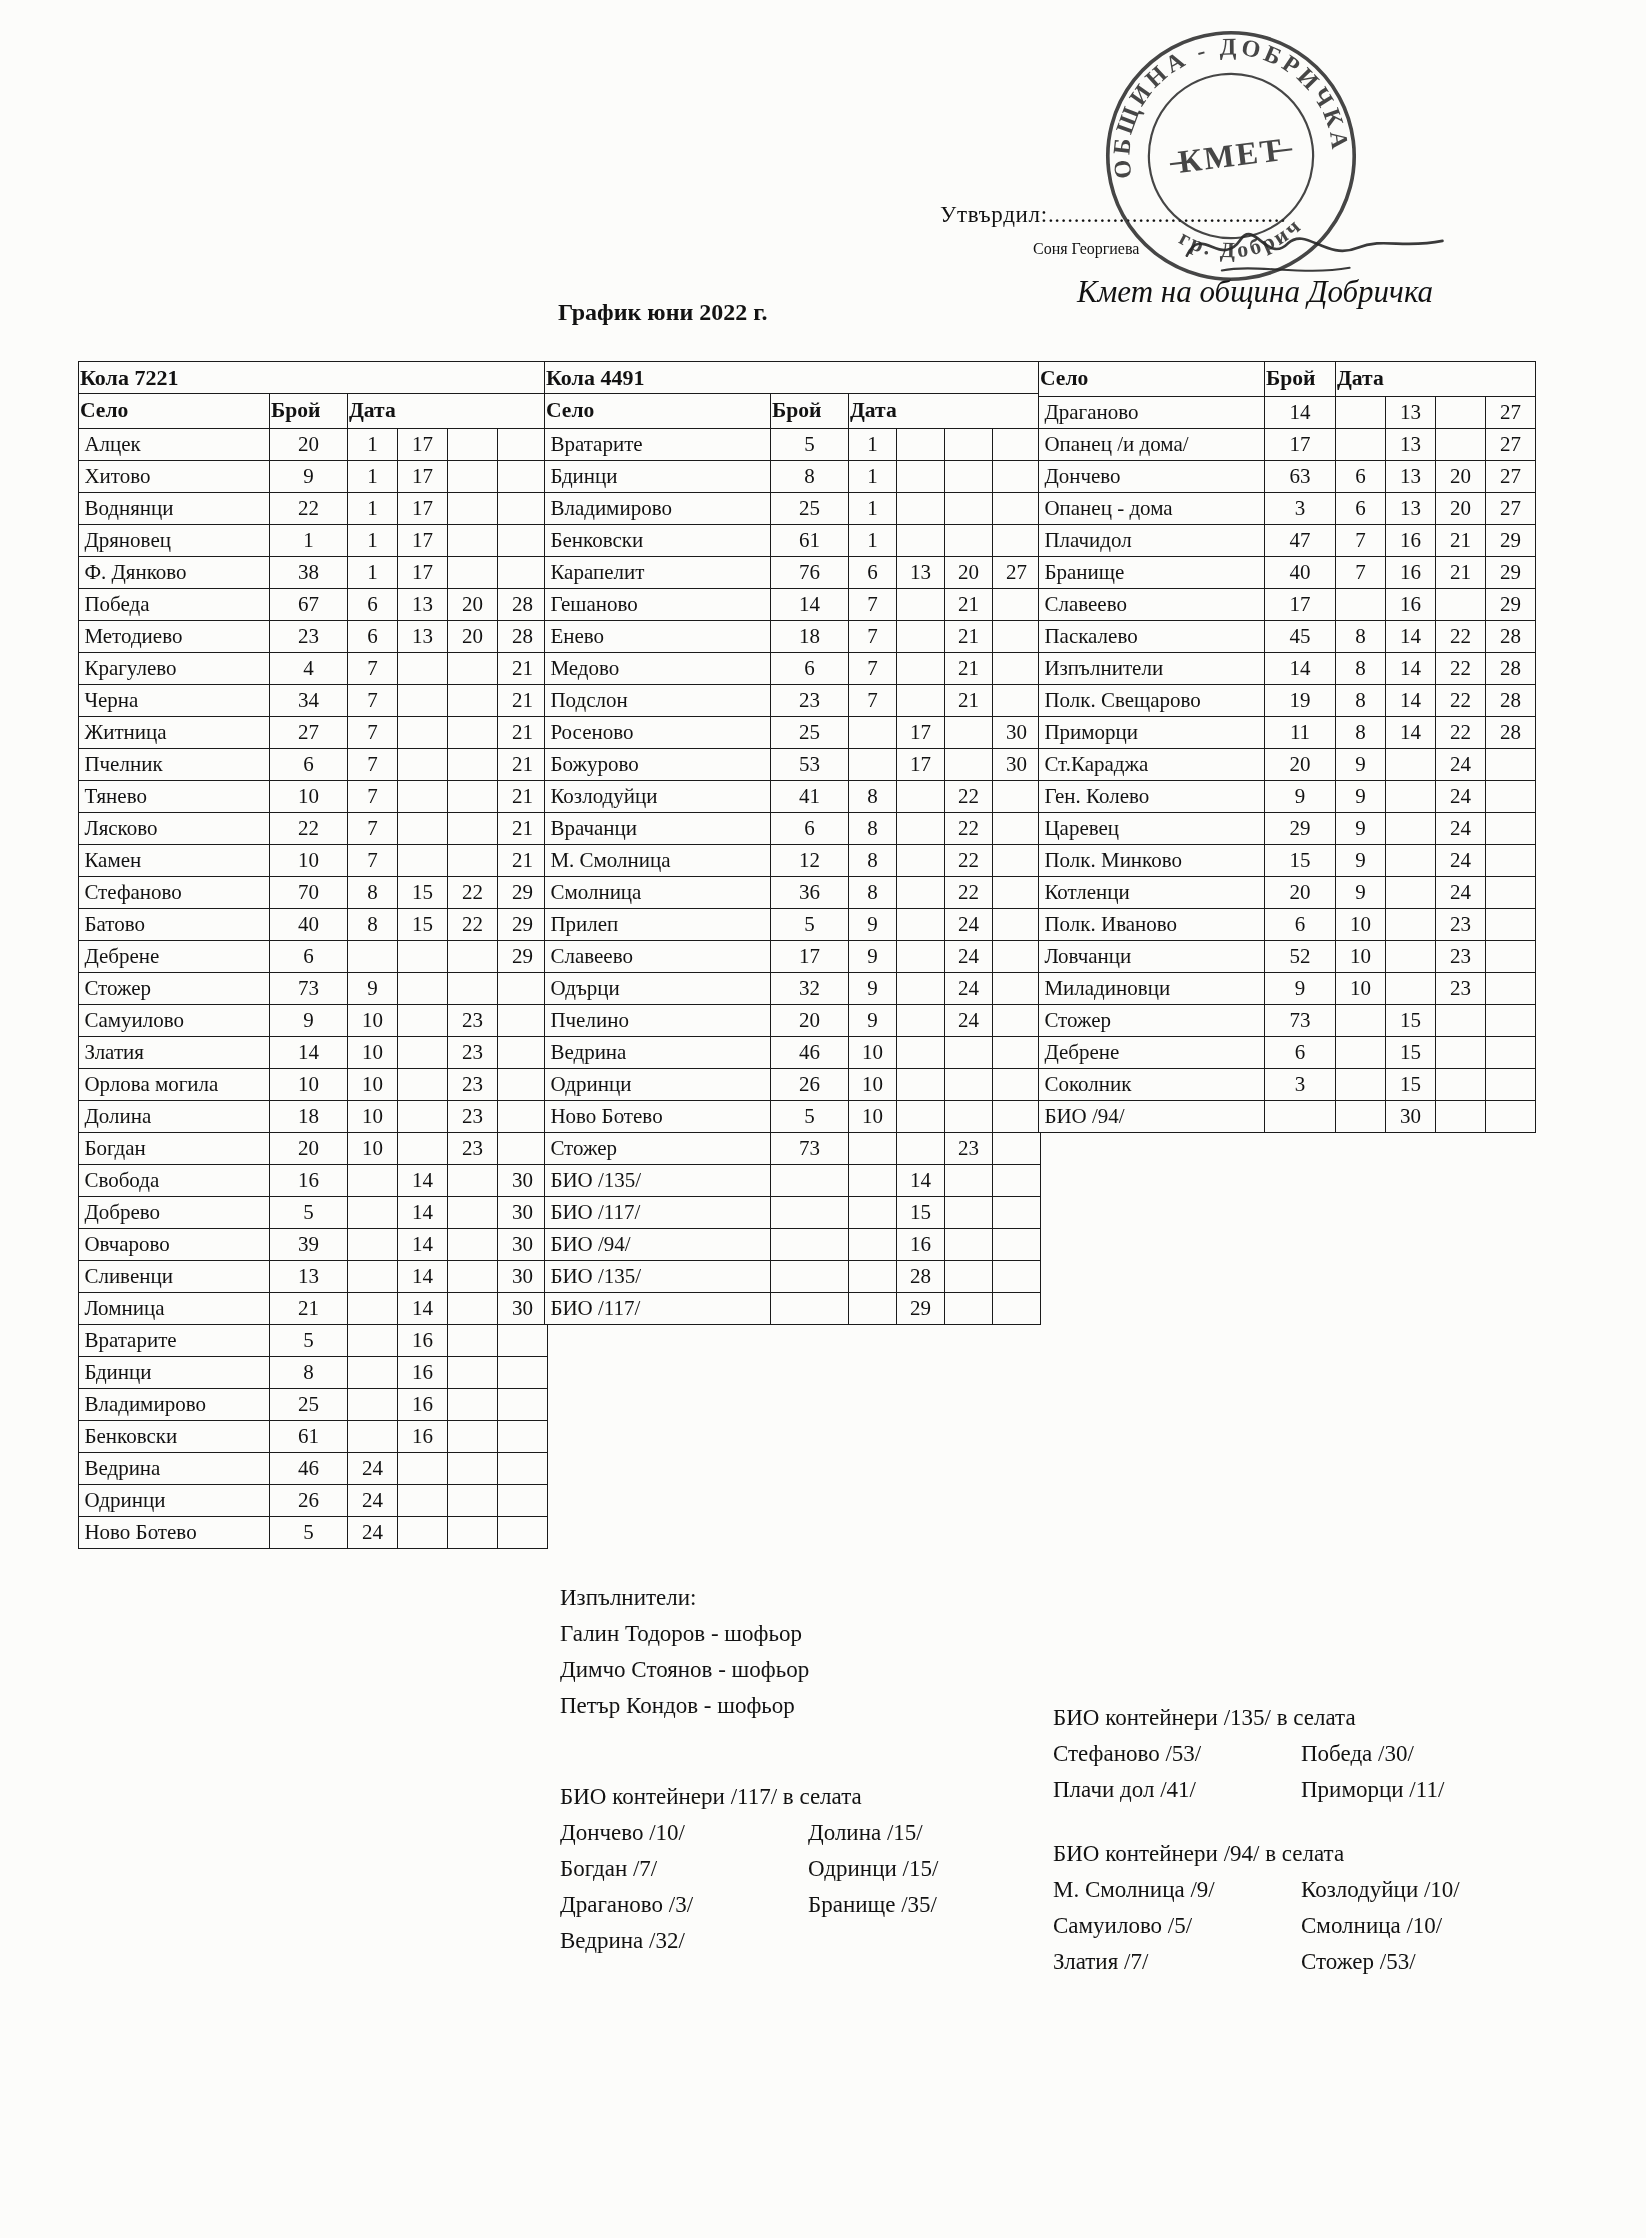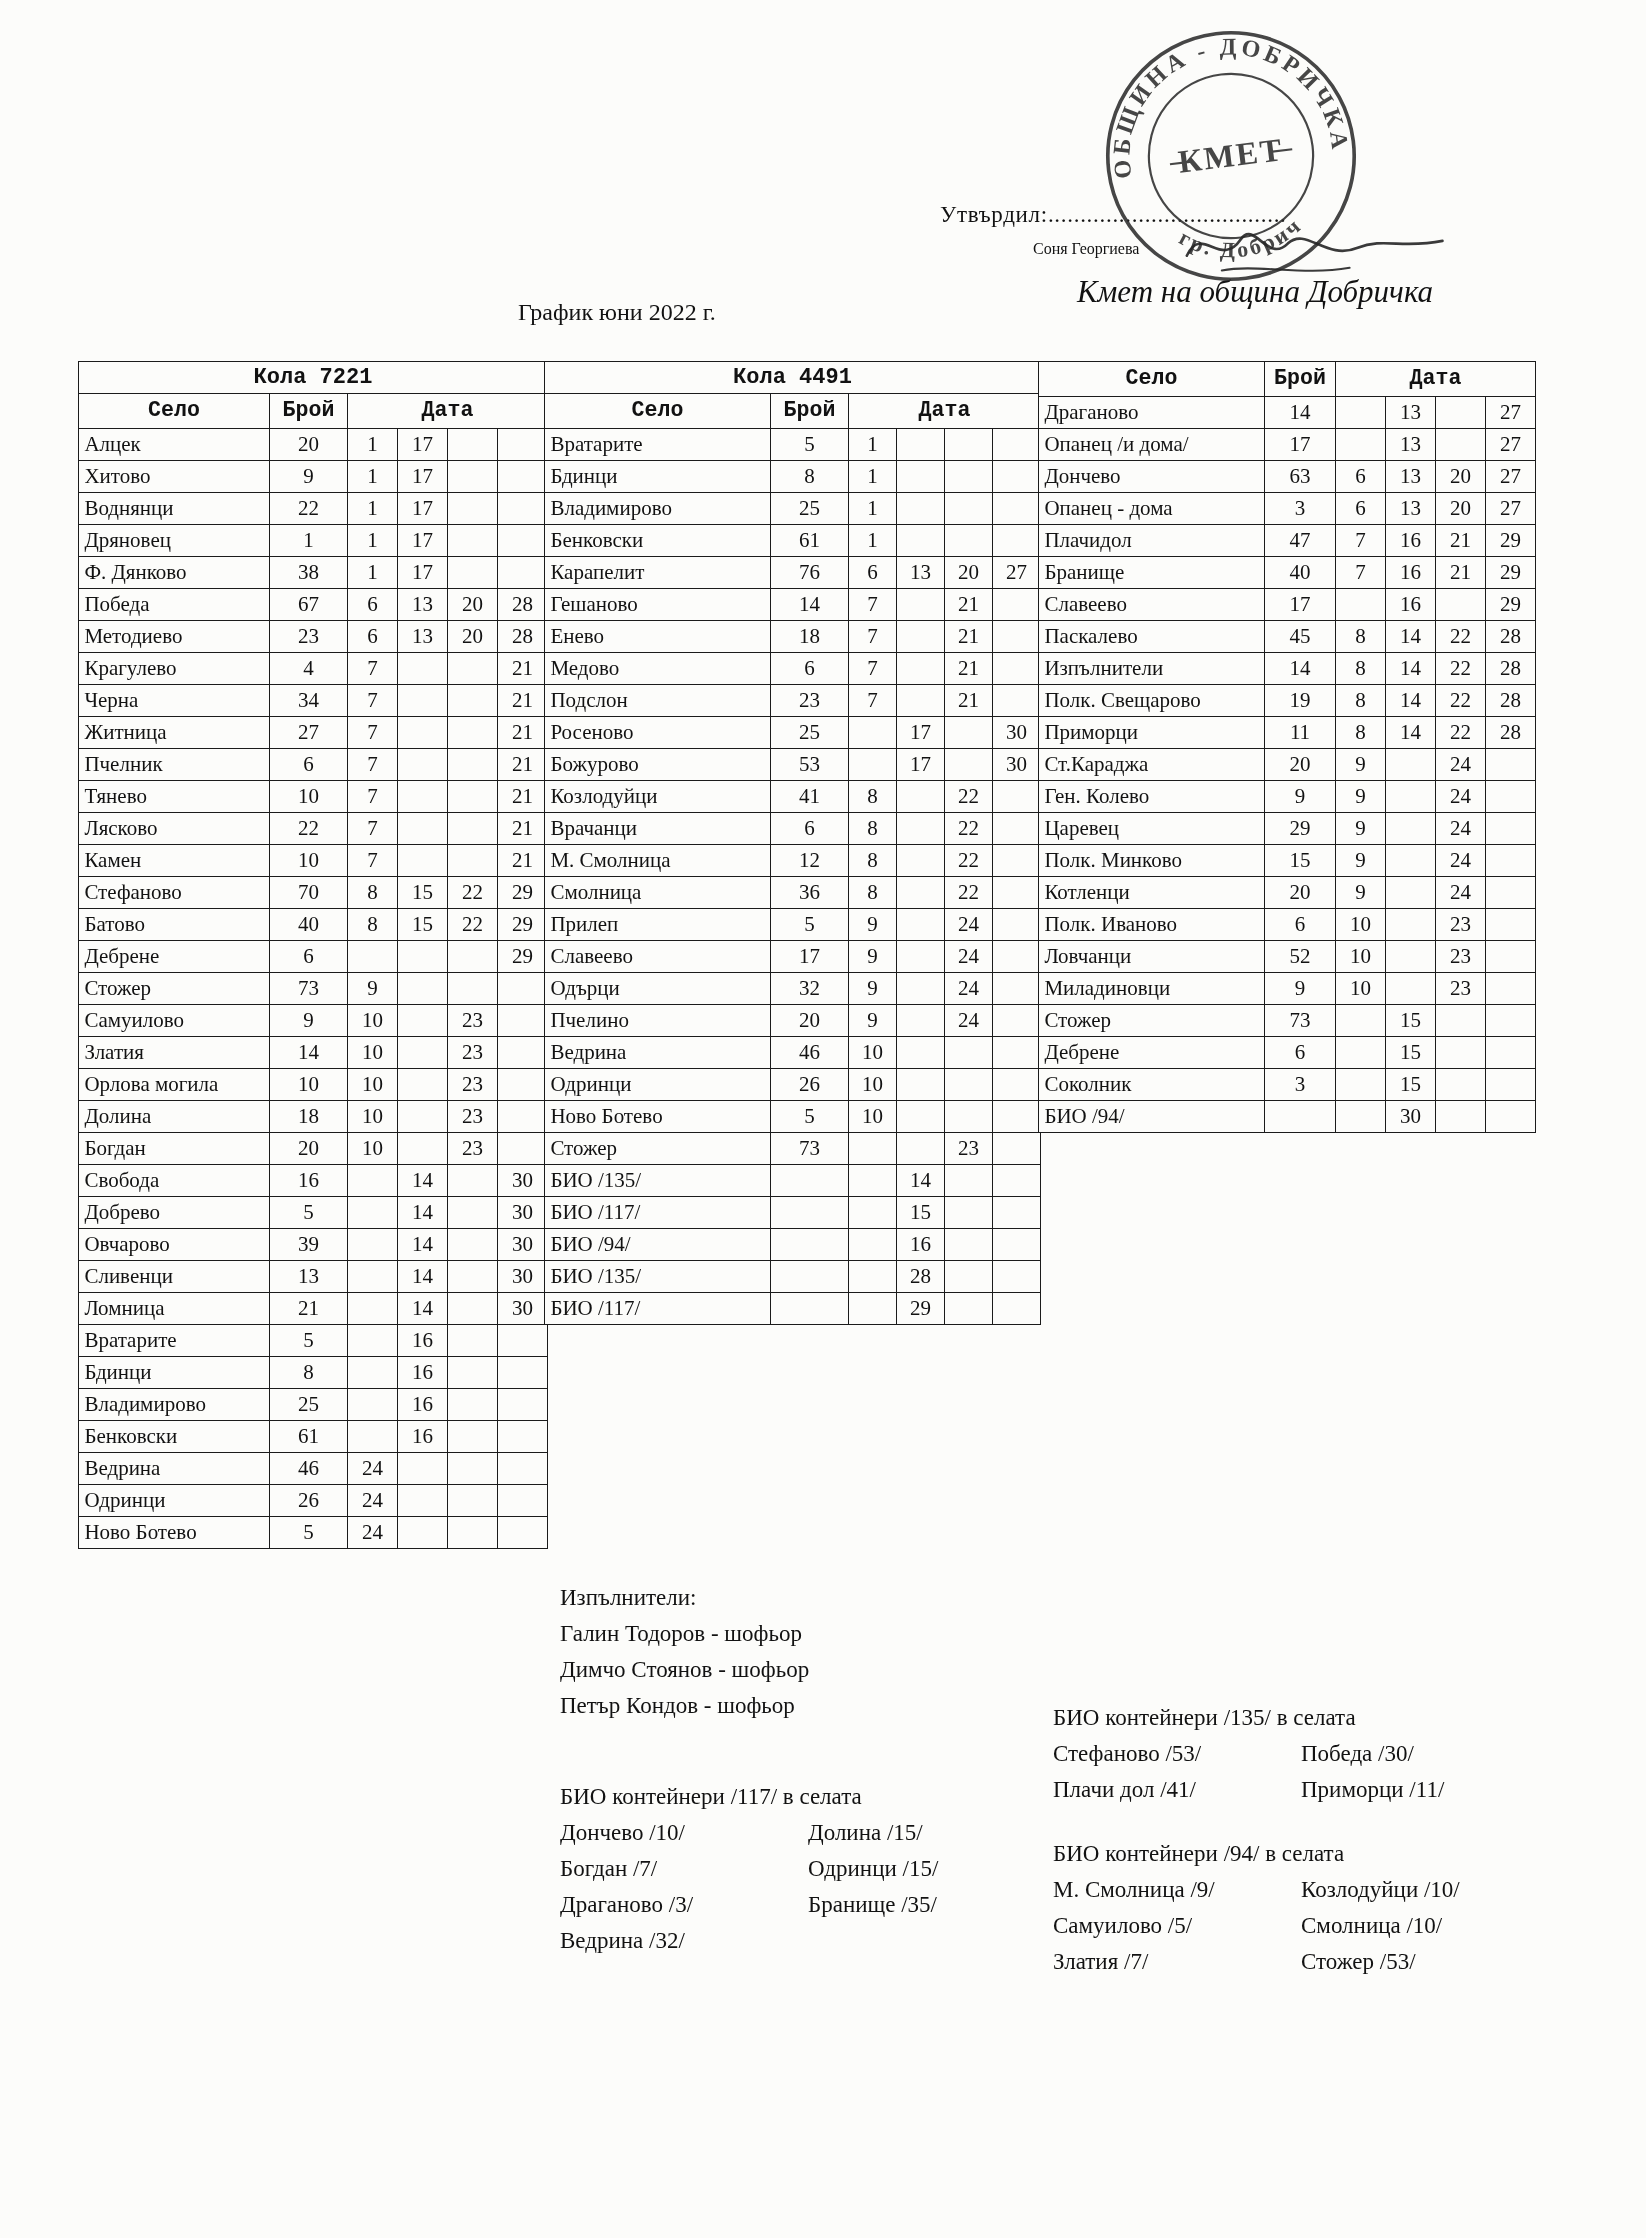--- a/index.html
+++ b/index.html
@@ -4,34 +4,34 @@
 <style>
   *{box-sizing:border-box;}
   body{margin:0;background:#d9d9d9;}
   .page{position:relative;width:1646px;height:2239px;background:#fcfcfa;
         font-family:"Liberation Serif","DejaVu Serif",serif;color:#121212;overflow:hidden;}
 
   
   .approve-line{position:absolute;left:940px;top:202px;font-size:23px;letter-spacing:0.7px;}
   .approver{position:absolute;left:1033px;top:240px;font-size:16px;}
   .approver-title{position:absolute;left:1077px;top:274px;font-size:31px;font-style:italic;}
-  .doc-title{position:absolute;left:518px;top:299px;font-size:24px;font-weight:normal;}
+  .doc-title{position:absolute;left:558px;top:299px;font-size:24px;font-weight:bold;}
 
   .stamp{position:absolute;left:1099px;top:24px;transform:rotate(-7deg);opacity:.88;}
   .stamp text{font-family:"Liberation Serif","DejaVu Serif",serif;font-weight:bold;}
   .signature{position:absolute;left:1181px;top:214px;opacity:.9;}
 
   
   table.sched{position:absolute;border-collapse:collapse;table-layout:fixed;
               font-size:21px;line-height:1;background:#fcfcfa;}
   .t1{left:78px;top:361px;width:468px;}
   .t2{left:544px;top:361px;width:495px;}
   .t3{left:1038px;top:361px;width:497px;}
   .sched th,.sched td{border:1.3px solid #1b1b1b;overflow:hidden;white-space:nowrap;}
-  .sched th{font-weight:bold;text-align:center;font-family:Liberation Mono, monospace;}
+  .sched th{font-weight:bold;text-align:left;}
   .sched .car{height:32px;font-size:22px;}
   .sched thead tr.cols th{height:35px;font-size:21.6px;margin-top:38px;}
   .sched td{height:32px;}
   .sched td.village{padding:0 5.4px;text-align:left;}
   .sched td.num{text-align:center;padding:0 1.3px;}
 
   
   .executors{position:absolute;left:560px;top:1580px;font-size:23px;line-height:36px;}
   .bio{position:absolute;font-size:23px;line-height:36px;margin-top:20px;}
   .bio135{left:1053px;top:1680px;}

